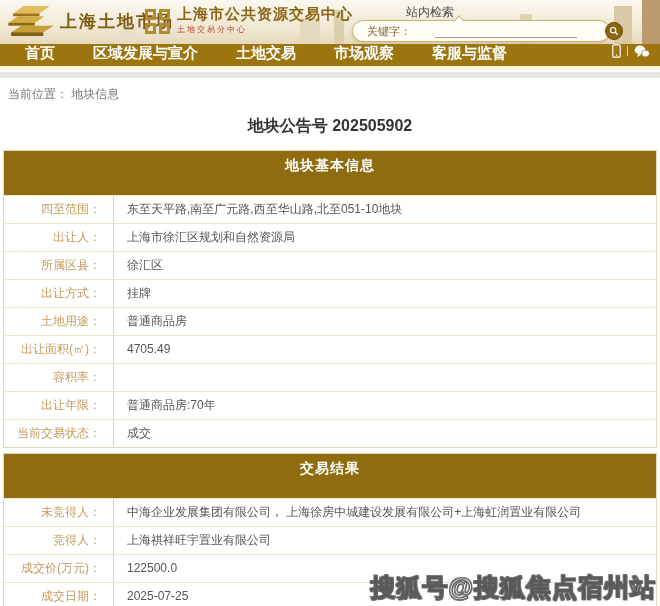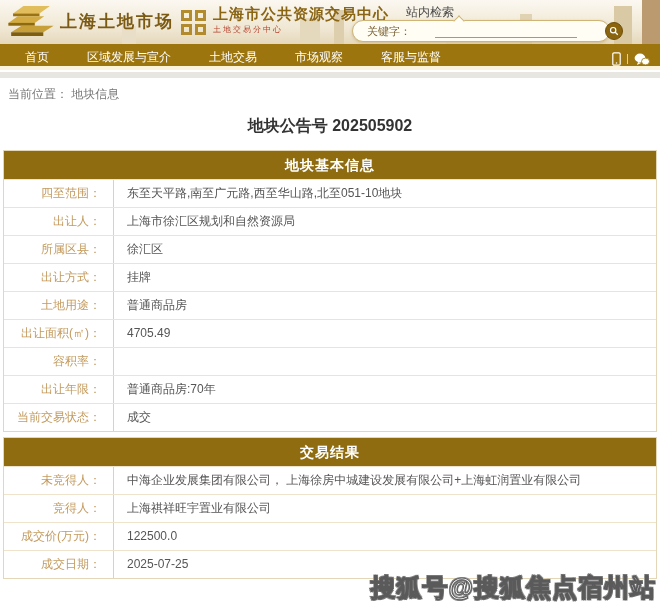--- a/index.html
+++ b/index.html
@@ -15,51 +15,51 @@
   .b1{left:122px;width:14px;height:18px;background:#e9dec7;}
   .b2{left:300px;width:20px;height:26px;background:#e4d8bd;}
   .b3{left:334px;width:10px;height:34px;background:#ddcfae;}
   .b4{left:430px;width:16px;height:22px;background:#e8ddc6;}
   .b5{left:520px;width:12px;height:30px;background:#e0d3b4;}
   .b6{left:556px;width:26px;height:22px;background:#e6dac0;}
   .b7{right:28px;width:18px;height:38px;background:#d9c9a5;}
   .b8{right:0;width:18px;height:44px;background:#bb9a70;}
   .logo1{position:absolute;left:6px;top:4px;display:flex;align-items:center;z-index:2;cursor:pointer;}
   .logo1-text{font-size:17px;font-weight:bold;color:#7b5a14;letter-spacing:2px;margin-left:4px;}
-  .logo2{position:absolute;left:145px;top:5px;display:flex;align-items:flex-end;z-index:2;cursor:pointer;padding-left:36px;}
+  .logo2{position:absolute;left:145px;top:5px;display:flex;align-items:center;z-index:2;cursor:pointer;}
   .grid-icon{display:grid;grid-template-columns:11px 11px;grid-template-rows:11px 11px;gap:3px;margin:3px 7px 0 0;}
   .grid-icon span{border:3px solid #b18b2e;box-sizing:border-box;}
   .logo2-text{font-size:15px;font-weight:bold;color:#8a6514;letter-spacing:1px;line-height:18px;}
   .logo2-sub{font-size:8px;color:#b5452f;letter-spacing:2px;margin-top:1px;}
   .search-tab{position:absolute;top:4px;left:406px;font-size:12px;color:#4a4a4a;z-index:3;cursor:pointer;}
   .search-box{position:absolute;top:20px;left:352px;width:256px;height:20px;background:#fffdf4;
     border:1px solid #cfb476;border-radius:11px;box-shadow:0 1px 3px rgba(160,130,60,.35);
     display:flex;align-items:center;z-index:2;gap:18px;}
   .search-notch{position:absolute;top:-4px;left:102px;width:7px;height:7px;background:#fffdf4;
     border-left:1px solid #cfb476;border-top:1px solid #cfb476;transform:rotate(45deg);}
   .kw-label{margin-left:14px;font-size:11px;color:#7a6233;white-space:nowrap;}
   .kw-input{flex:1;margin:0 10px 0 6px;border:none;border-bottom:1px solid #9a9a9a;background:transparent;
     height:13px;font-size:11px;outline:none;padding:0;color:#555;}
   .search-btn{width:16px;height:16px;border-radius:50%;background:#8a650e;border:1px solid #6f4f08;
     margin-right:5px;display:flex;align-items:center;justify-content:center;cursor:pointer;flex:0 0 auto;}
   
-  .nav{height:22px;background:var(--nav_bg,#9c750e);display:flex;align-items:flex-end;padding-left:25px;
-    font-size:12px;font-weight:normal;color:#fff;border-bottom:1px solid #fdf4da;}
+  .nav{height:22px;background:var(--nav_bg,#9c750e);display:flex;align-items:flex-start;padding-left:25px;
+    font-size:15px;font-weight:bold;color:#fff;border-bottom:1px solid #fdf4da;}
   .nav-item{margin-right:38px;cursor:pointer;white-space:nowrap;}
   .nav-right{margin-left:auto;margin-right:10px;display:flex;align-items:center;gap:6px;}
   .nav-divider{width:1px;height:10px;background:rgba(255,255,255,.65);}
   
   .strip1{height:3px;background:#fbf3dd;}
   .strip2{height:2px;background:#ffffff;}
   .strip3{height:6px;background:#e8e6e1;}
   .breadcrumb{padding:8px 4px 0 8px;font-size:12px;color:#777;height:15px;}
   .page-title{text-align:center;font-size:16px;font-weight:bold;color:#333;margin:15px 0 13px;}
   
   .tablebox{margin:0 3px;border:1px solid #e3d7b8;background:#fff;}
-  .tcap{height:28px;line-height:28px;background:var(--header_bar_bg,#906c10);color:#fff;
+  .tcap{height:44px;line-height:28px;background:var(--header_bar_bg,#906c10);color:#fff;
     text-align:center;font-weight:bold;font-size:14px;letter-spacing:1px;}
   .trow{display:flex;height:27px;line-height:27px;border-top:1px solid #efe4cb;font-size:12px;}
   .tlabel{width:110px;text-align:right;padding-right:12px;color:var(--label_color,#c39a5e);
     border-right:1px solid #d9d2c2;box-sizing:border-box;white-space:nowrap;}
   .tvalue{flex:1;padding-left:13px;color:#555;white-space:nowrap;overflow:hidden;}
   .tgap{height:5px;}
   
   .watermark{position:absolute;right:4px;bottom:2px;font-size:25px;font-weight:bold;letter-spacing:1px;
     color:#fafafa;-webkit-text-stroke:1px #5a5a5a;
     text-shadow:1px 1px 0 #777,-1px 1px 0 #999,1px -1px 0 #999,-1px -1px 0 #888;

